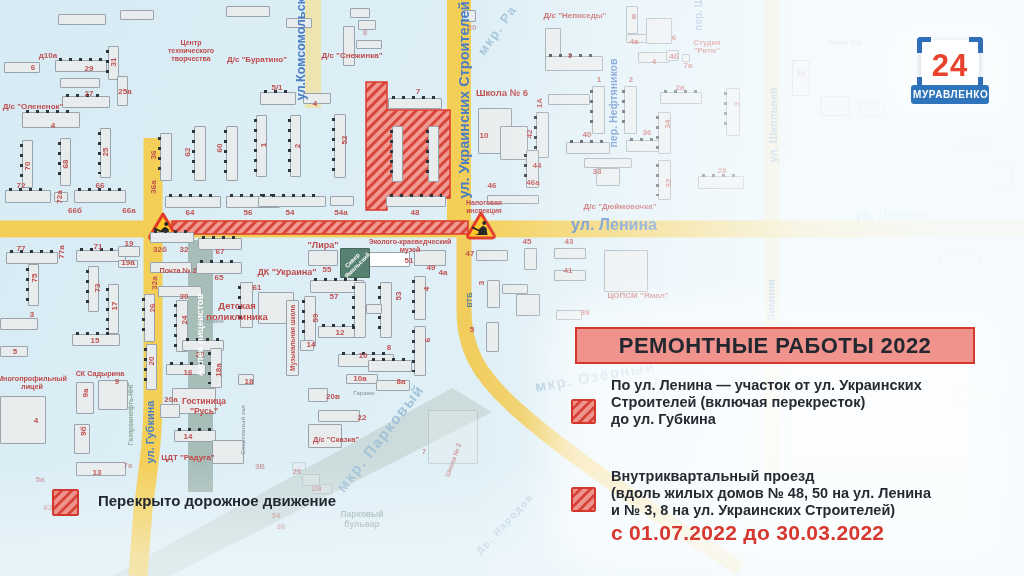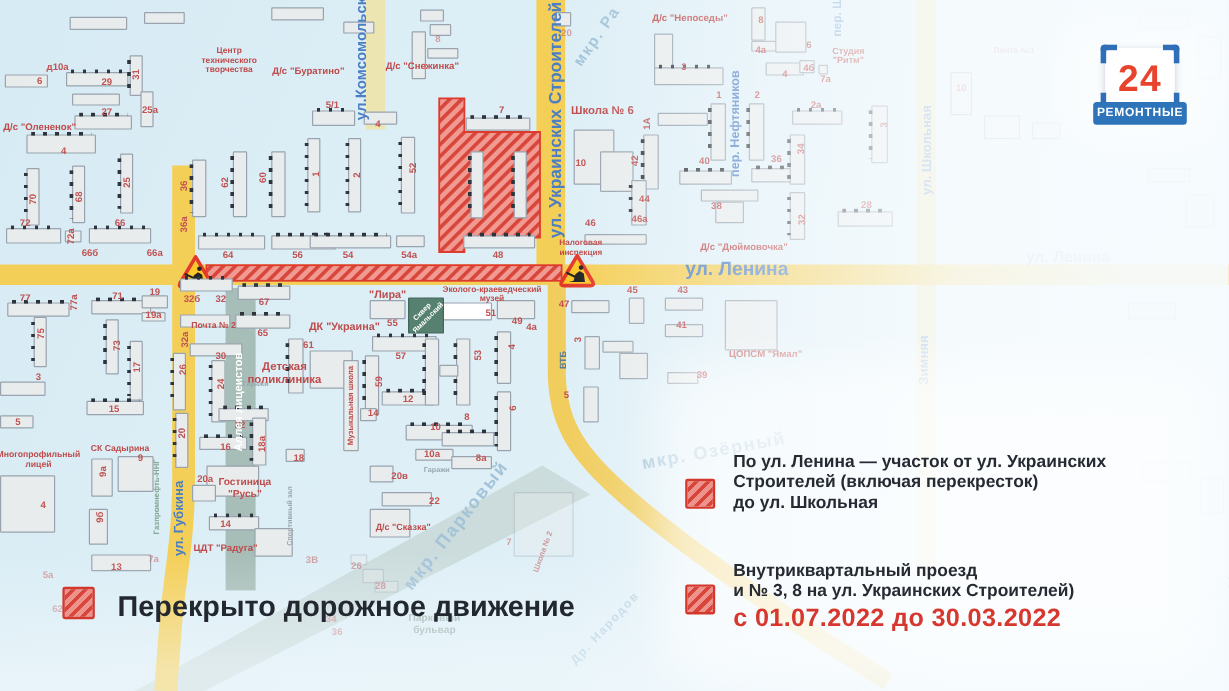--- a/index.html
+++ b/index.html
@@ -40,21 +40,21 @@
       display:flex;align-items:center;justify-content:center;white-space:nowrap;}
   .hatch-sq{width:25px;height:25px;border:2px solid #d4382c;border-radius:2px;
       background:repeating-linear-gradient(135deg,#ee938c 0 4px,#d8453a 4px 7px);}
   .sq1{left:571px;top:399px;} .sq2{left:571px;top:487px;}
   .item-text{width:380px;color:#262b33;font-size:14.5px;font-weight:700;line-height:17px;}
   .it1{left:611px;top:377px;} .it2{left:611px;top:468px;}
   .item-period{margin-top:5px;color:#d6382f;font-size:21px;font-weight:800;letter-spacing:.3px;}
   
   .legend-sq{left:52px;top:489px;width:27px;height:27px;border:2px solid #d4382c;border-radius:2px;
       background:repeating-linear-gradient(135deg,#ee938c 0 4px,#d8453a 4px 7px);}
-  .legend-label{left:98px;top:492px;color:#232830;font-size:24px;font-weight:800;}
+  .legend-label{left:98px;top:492px;color:#232830;font-size:15px;font-weight:800;}
   
   .logo{left:908px;top:40px;width:84px;text-align:center;}
   .logo-box{position:relative;width:58px;height:50px;background:#fff;border-radius:8px;margin:0 auto;
       display:flex;align-items:center;justify-content:center;box-shadow:0 2px 6px rgba(30,60,90,.25);}
   .br{position:absolute;width:14px;height:16px;border:5px solid #2f6fb7;}
   .c-tl{left:-4px;top:-3px;border-right:none;border-bottom:none;border-radius:4px 0 0 0;}
   .c-tr{right:-4px;top:-3px;border-left:none;border-bottom:none;border-radius:0 4px 0 0;}
   .c-bl{left:-4px;bottom:-3px;border-right:none;border-top:none;border-radius:0 0 0 4px;}
   .c-br{right:-4px;bottom:-3px;border-left:none;border-top:none;border-radius:0 0 4px 0;}
   .logo-num{font-size:31px;font-weight:800;color:#e8432d;letter-spacing:1px;line-height:1;}
@@ -477,46 +477,48 @@
       <div class="district" style="left: 497px; top: 30px; font-size: 13px; transform: translate(-50%, -50%) rotate(-55deg);">мкр. Ра</div>
       <div class="district" style="left: 505px; top: 524px; font-size: 10px; opacity: 0.75; transform: translate(-50%, -50%) rotate(-47deg);">Др. Народов</div>
       <div class="district" style="left: 1013px; top: 497px; font-size: 10px; opacity: 0.8; transform: translate(-50%, -50%) rotate(-45deg);">Др. Народов</div>
     </div>
 
   <div class="abs fade-r"></div>
   <div class="abs fade-b"></div>
   <div class="abs panel-glow"></div>
   <div class="abs logo-glow"></div>
 
+  <div class="abs panel-title">РЕМОНТНЫЕ РАБОТЫ 2022</div>
 
   <div class="abs hatch-sq sq1"></div>
   <div class="abs item-text it1">
     <div>
         <div>По ул. Ленина — участок от ул. Украинских</div>
         <div>Строителей (включая перекресток)</div>
-        <div>до ул. Школьная</div>
+        <div>до ул. Губкина</div>
       </div>
   </div>
 
   <div class="abs hatch-sq sq2"></div>
   <div class="abs item-text it2">
     <div>
         <div>Внутриквартальный проезд</div>
+        <div>(вдоль жилых домов № 48, 50 на ул. Ленина</div>
         <div>и № 3, 8 на ул. Украинских Строителей)</div>
       </div>
     <div class="item-period">с 01.07.2022 до 30.03.2022</div>
   </div>
 
   <div class="abs legend-sq"></div>
   <div class="abs legend-label">Перекрыто дорожное движение</div>
 
   <div class="abs logo">
     <div class="logo-box">
       <span class="br c-tl"></span>
       <span class="br c-tr"></span>
       <span class="br c-bl"></span>
       <span class="br c-br"></span>
       <span class="logo-num">24</span>
     </div>
-    <div class="logo-city">РЕМОНТНЫЕ</div>
+    <div class="logo-city">МУРАВЛЕНКО</div>
   </div>
 
 </div>
 
 </body></html>

